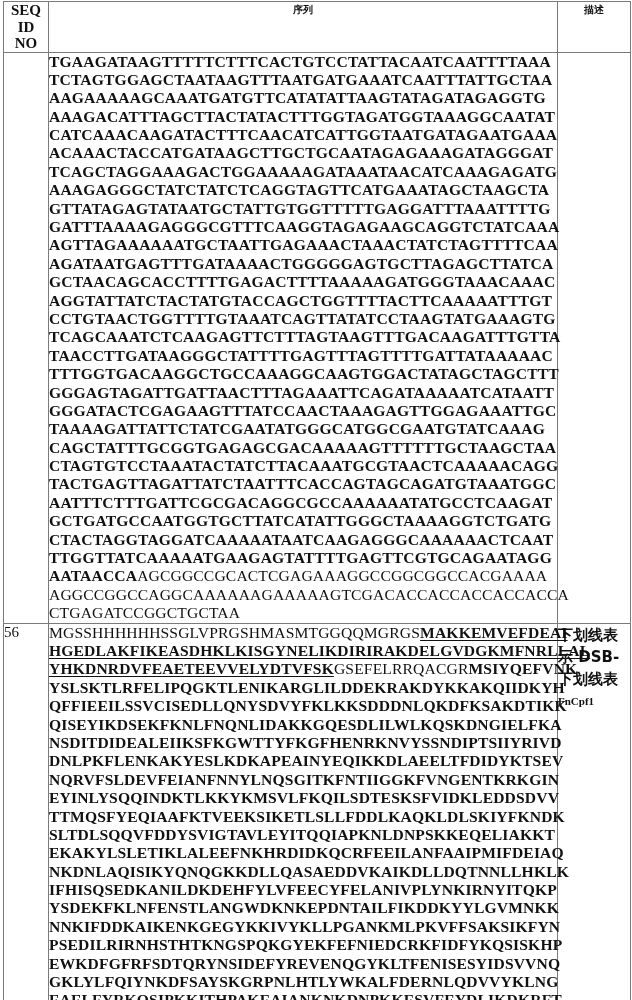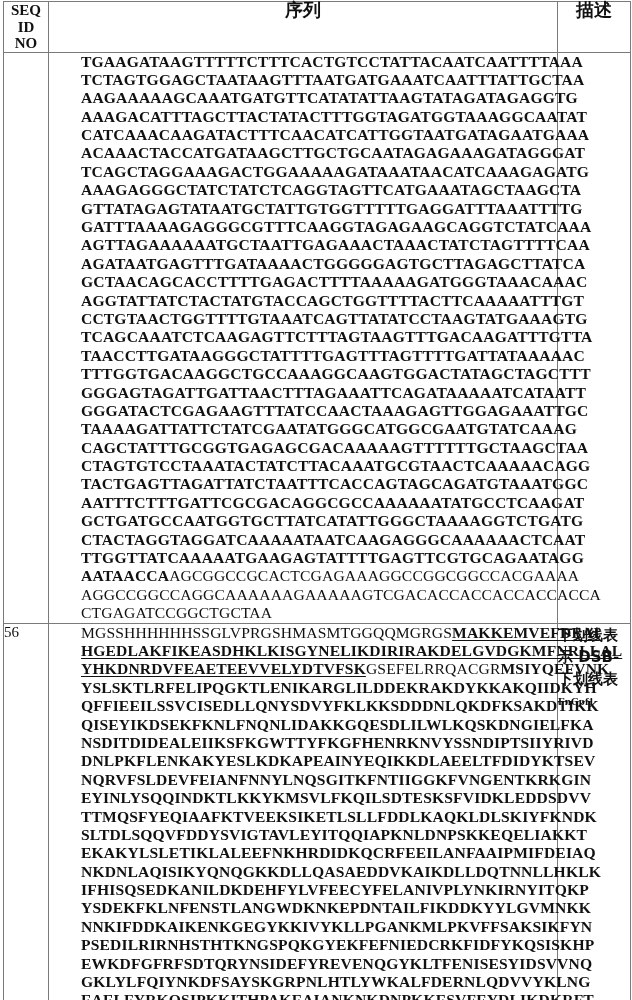--- a/index.html
+++ b/index.html
@@ -11,24 +11,24 @@
       width: 627px;
     }
     table.seq-table td, table.seq-table th {
       border: 1px solid #7a7a7a; vertical-align: top; padding: 0;
     }
     col.c-id { width: 45px; }
     col.c-seq { width: 509px; }
     col.c-desc { width: 73px; }
     th { font-weight: bold; font-size: 15px; line-height: 16.5px; text-align: center; }
     th.h-id { padding: 1px 0 1px 0; height: 48px; margin-left: 16px; }
-    th.h-seq, th.h-desc { font-family: Liberation Serif, serif; font-size: 18px; padding-top: 3px; }
+    th.h-seq, th.h-desc { font-family: Liberation Serif, serif; font-size: 10px; padding-top: 3px; }
     td.id-cell { font-size: 15px; padding: 3px 0 0 6px; }
     td.seq-cell { padding: 2px 0 0 7px; }
-    .seq-line { font-size: 15.6px; line-height: 18.4px; white-space: pre; letter-spacing: 0.15px; height: 18.4px; margin-left: 32px; }
+    .seq-line { font-size: 15.6px; line-height: 18.4px; white-space: pre; letter-spacing: 0.15px; height: 18.4px; }
     .b { font-weight: bold; }
     .u { text-decoration: underline; text-decoration-thickness: 1px; text-underline-offset: 2px; font-weight: bold; }
     td.desc-cell { padding: 6px 0 0 6px; font-family: "DejaVu Sans", sans-serif; font-size: 15px; line-height: 22px; font-weight: bold; }
     .desc-latin { font-family: "Liberation Serif", serif; font-weight: bold; font-size: 11px; }
   </style>
 </head>
 <body>
 
 <table class="seq-table">
   <colgroup>

